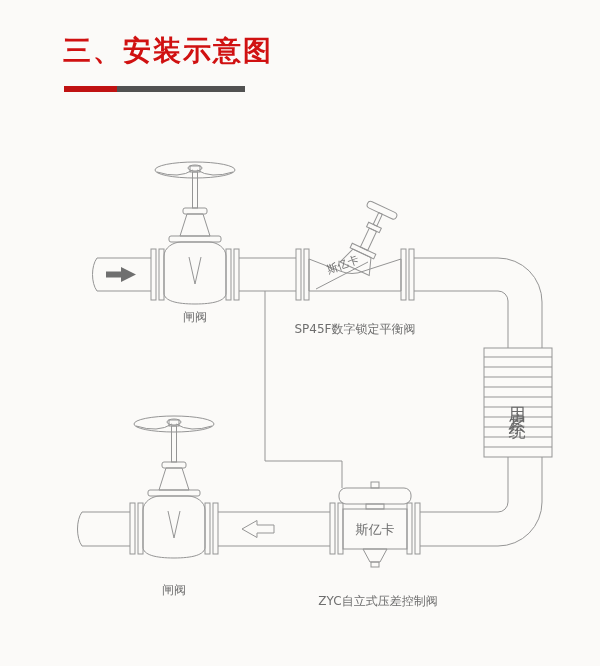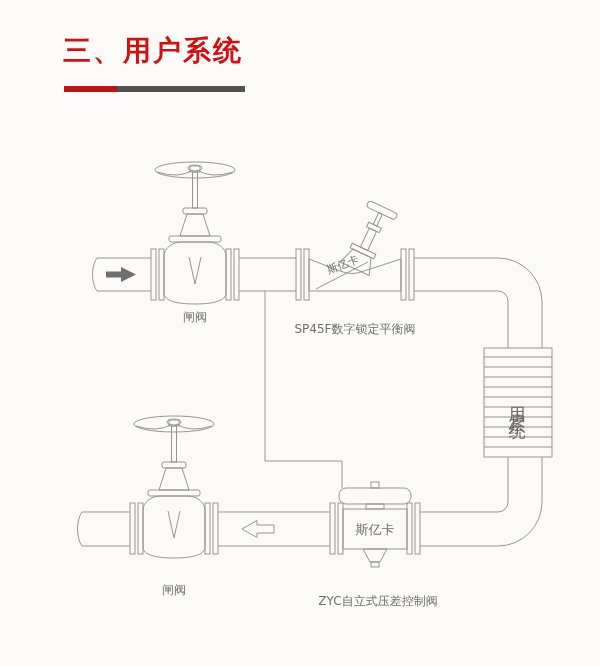--- a/index.html
+++ b/index.html
@@ -45,21 +45,21 @@
     font-size: 17px;
     letter-spacing: 5px;
     color: #6a6a6a;
   }
 </style>
 </head>
 <body>
 
 <div class="page">
 
-  <div class="title">三、用户系统</div>
+  <div class="title">三、安装示意图</div>
   <div class="bar bar-red"></div>
   <div class="bar bar-gray"></div>
 
   <svg class="diagram" width="600" height="666" viewBox="0 0 600 666" xmlns="http://www.w3.org/2000/svg">
 
     <defs>
 
       <g id="gate-valve">
 
         <rect class="ln" x="-44" y="-9" width="5" height="51"></rect>

